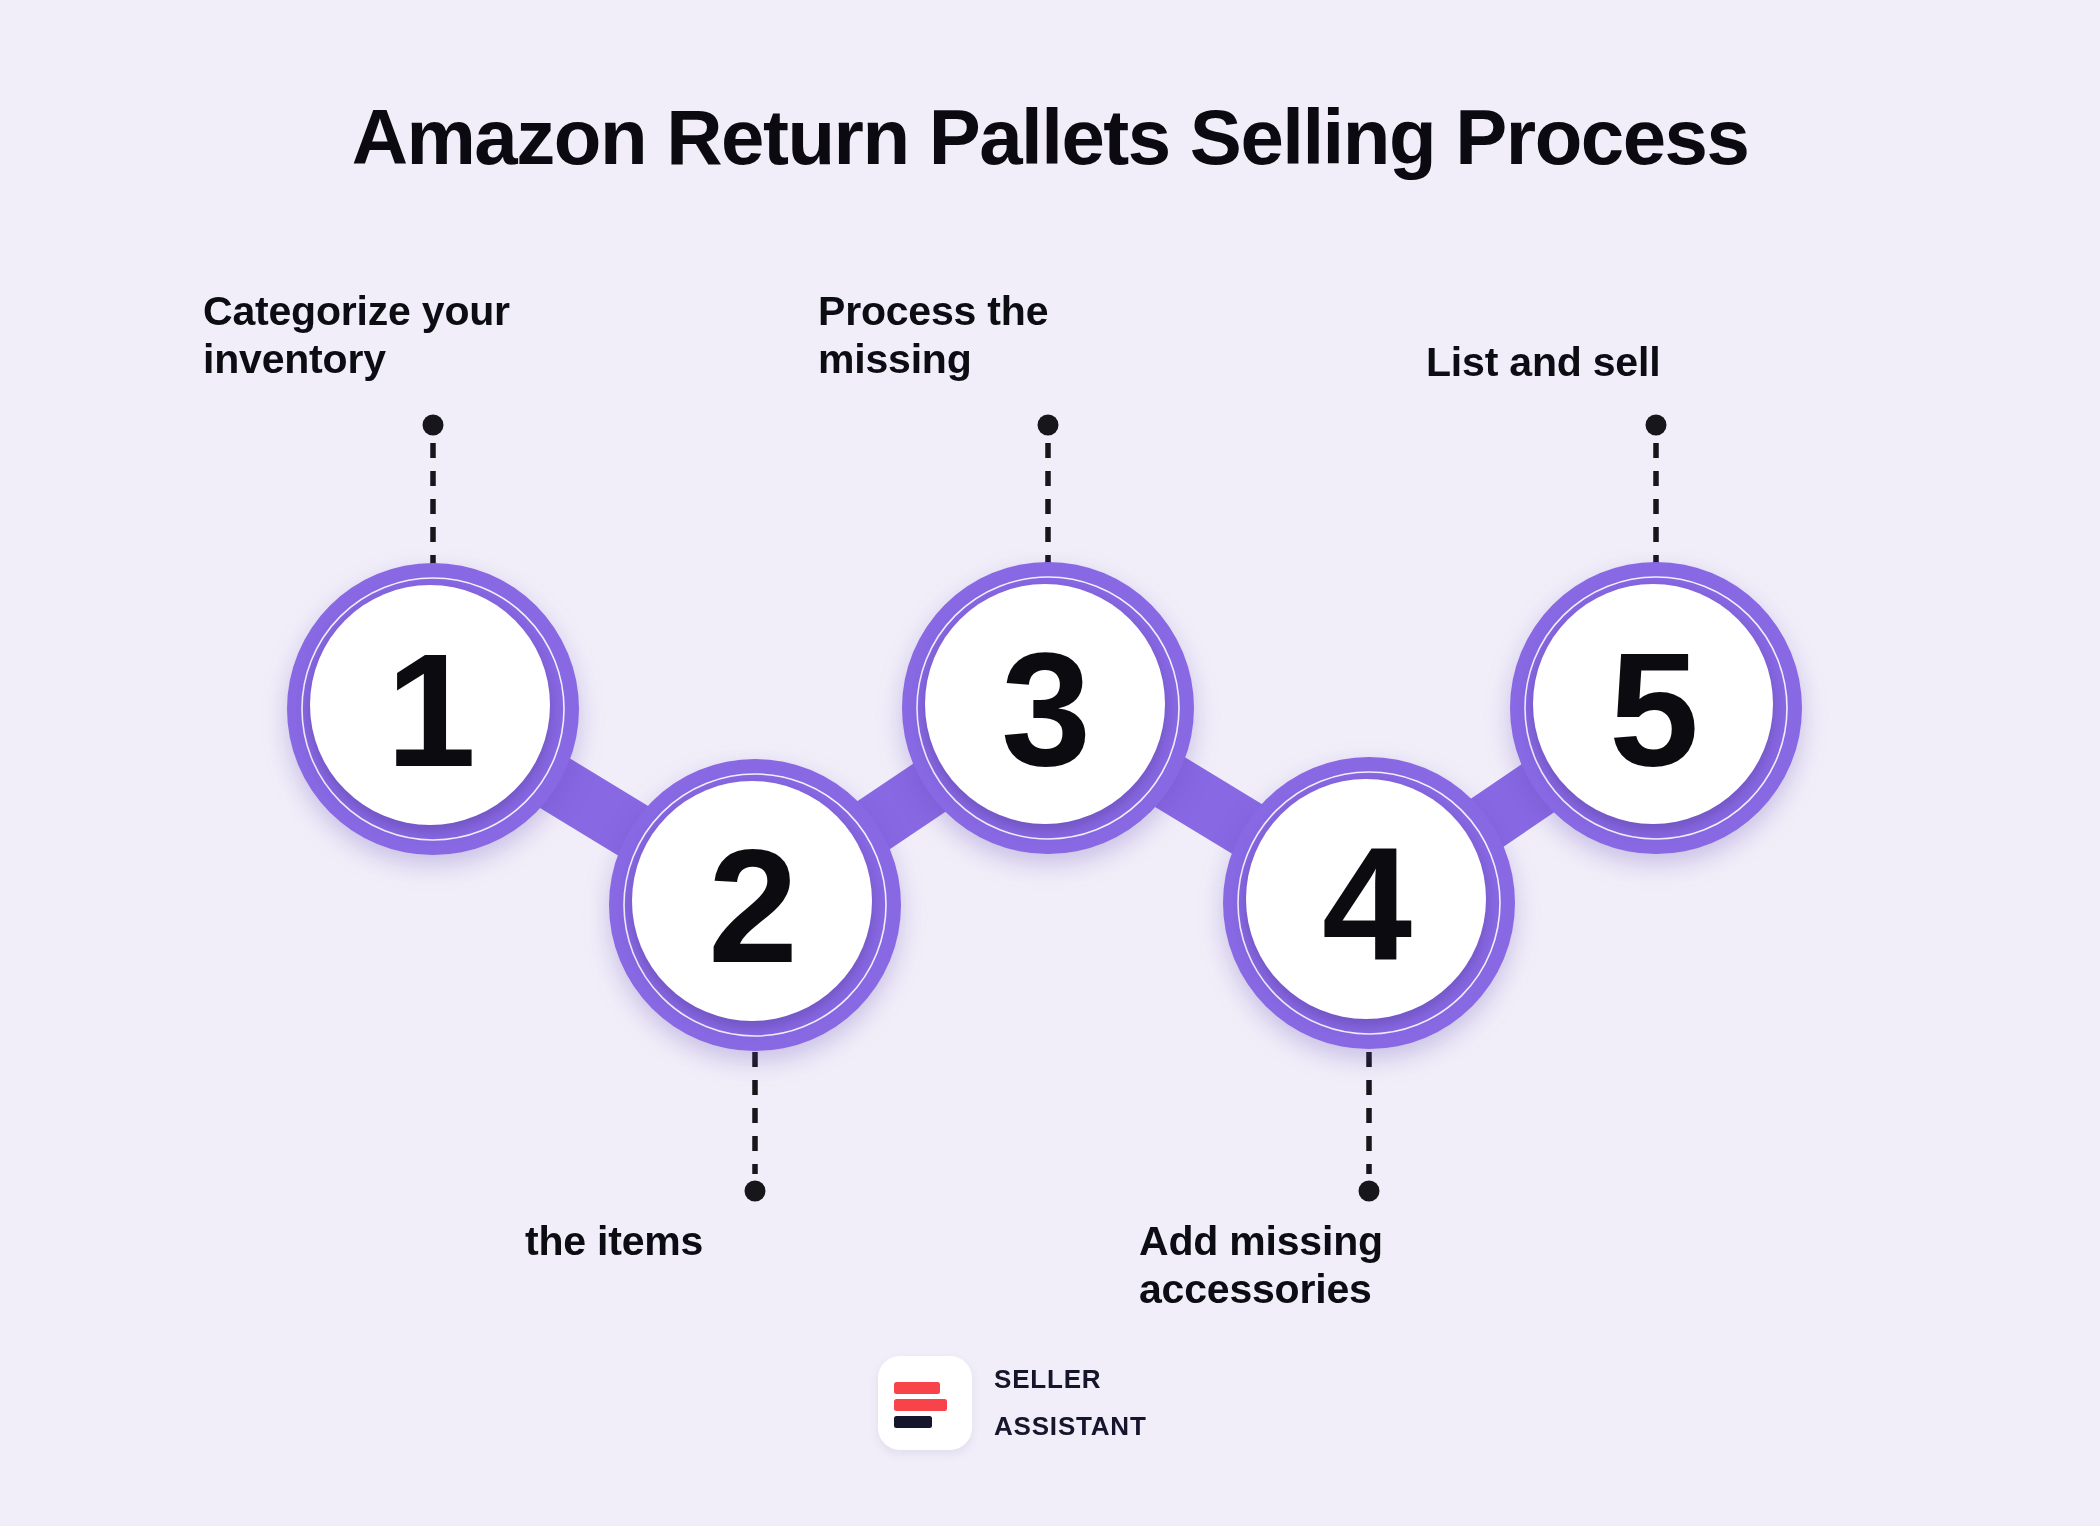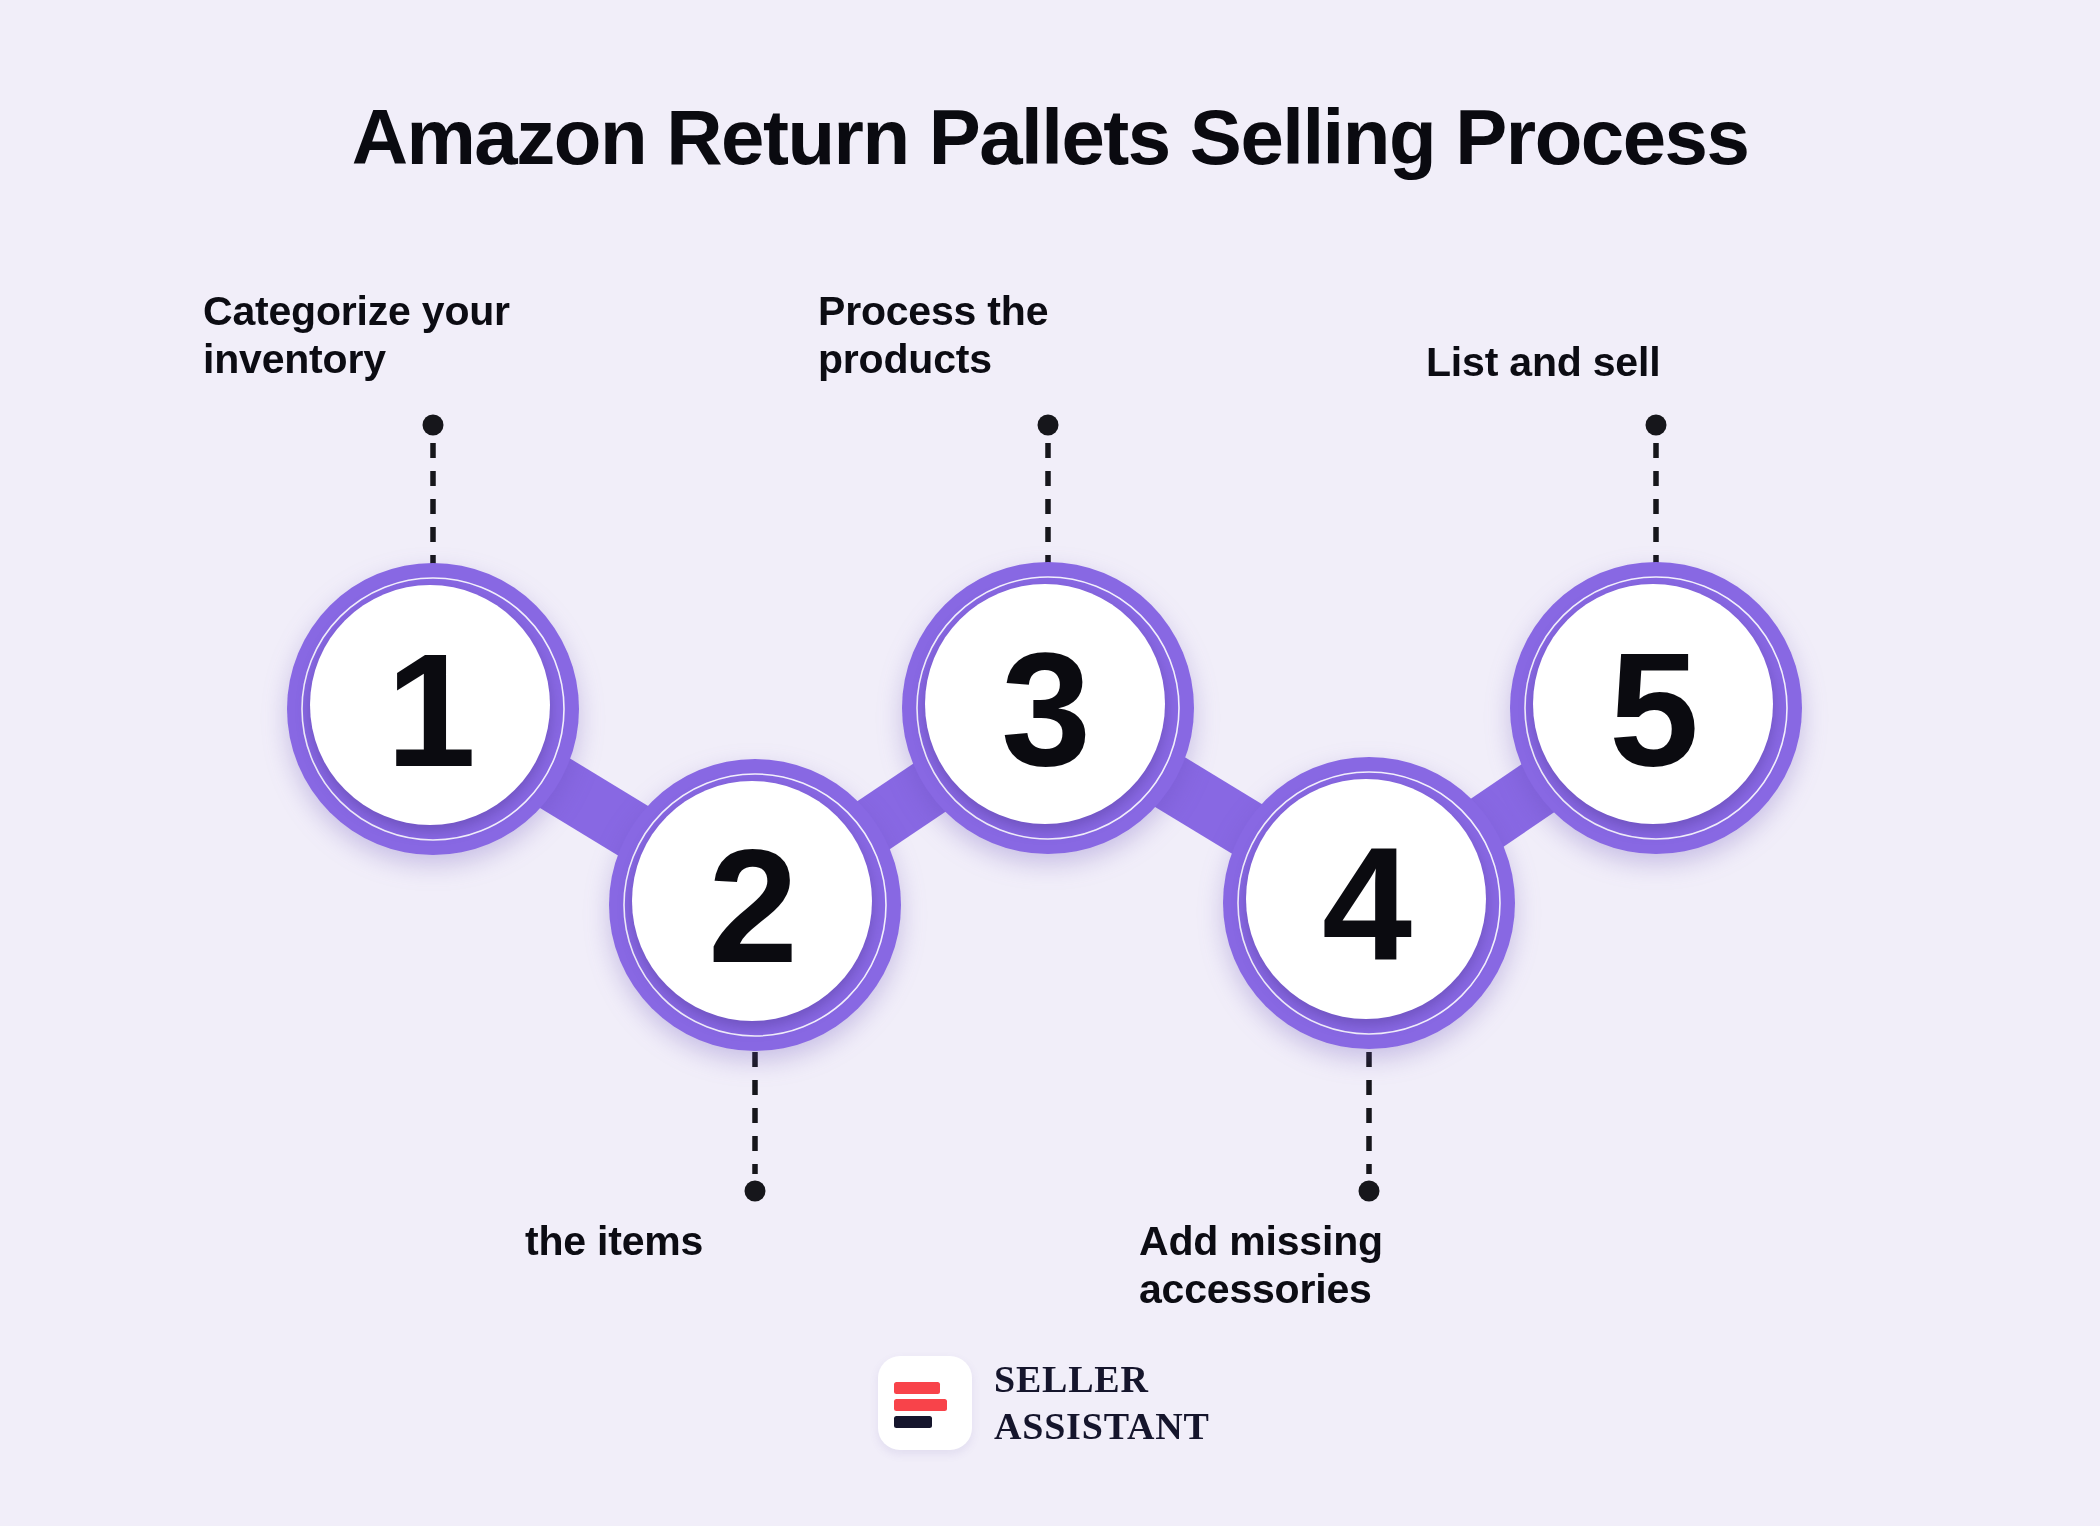--- a/index.html
+++ b/index.html
@@ -116,26 +116,25 @@
     left: 16px;
     height: 12px;
     border-radius: 2.5px;
   }
   .brand-bar.b1 { top: 26px; width: 46px; background: #F8434A; }
   .brand-bar.b2 { top: 43px; width: 53px; background: #F8434A; }
   .brand-bar.b3 { top: 60px; width: 38px; background: #15152C; }
 
   .brand-text {
     margin-left: 22px;
-    font-size: 38px;
+    font-size: 26px;
     line-height: 47px;
     font-weight: 700;
     letter-spacing: 0.8px;
     color: #15152C;
-    font-family: Liberation Serif, serif;
   }
   .brand-text span { display: block; }
 </style>
 </head>
 <body>
 
 <div class="canvas">
 
   <h1 class="title">Amazon Return Pallets Selling Process</h1>
 
@@ -201,21 +200,21 @@
 
   <div class="step-label label-1">
     <span>Categorize your</span>
     <span>inventory</span>
   </div>
   <div class="step-label label-2">
     <span>the items</span>
   </div>
   <div class="step-label label-3">
     <span>Process the</span>
-    <span>products</span>
+    <span>missing</span>
   </div>
   <div class="step-label label-4">
     <span>Add missing</span>
     <span>accessories</span>
   </div>
   <div class="step-label label-5">
     <span>List and sell</span>
   </div>
 
   <div class="brand">

